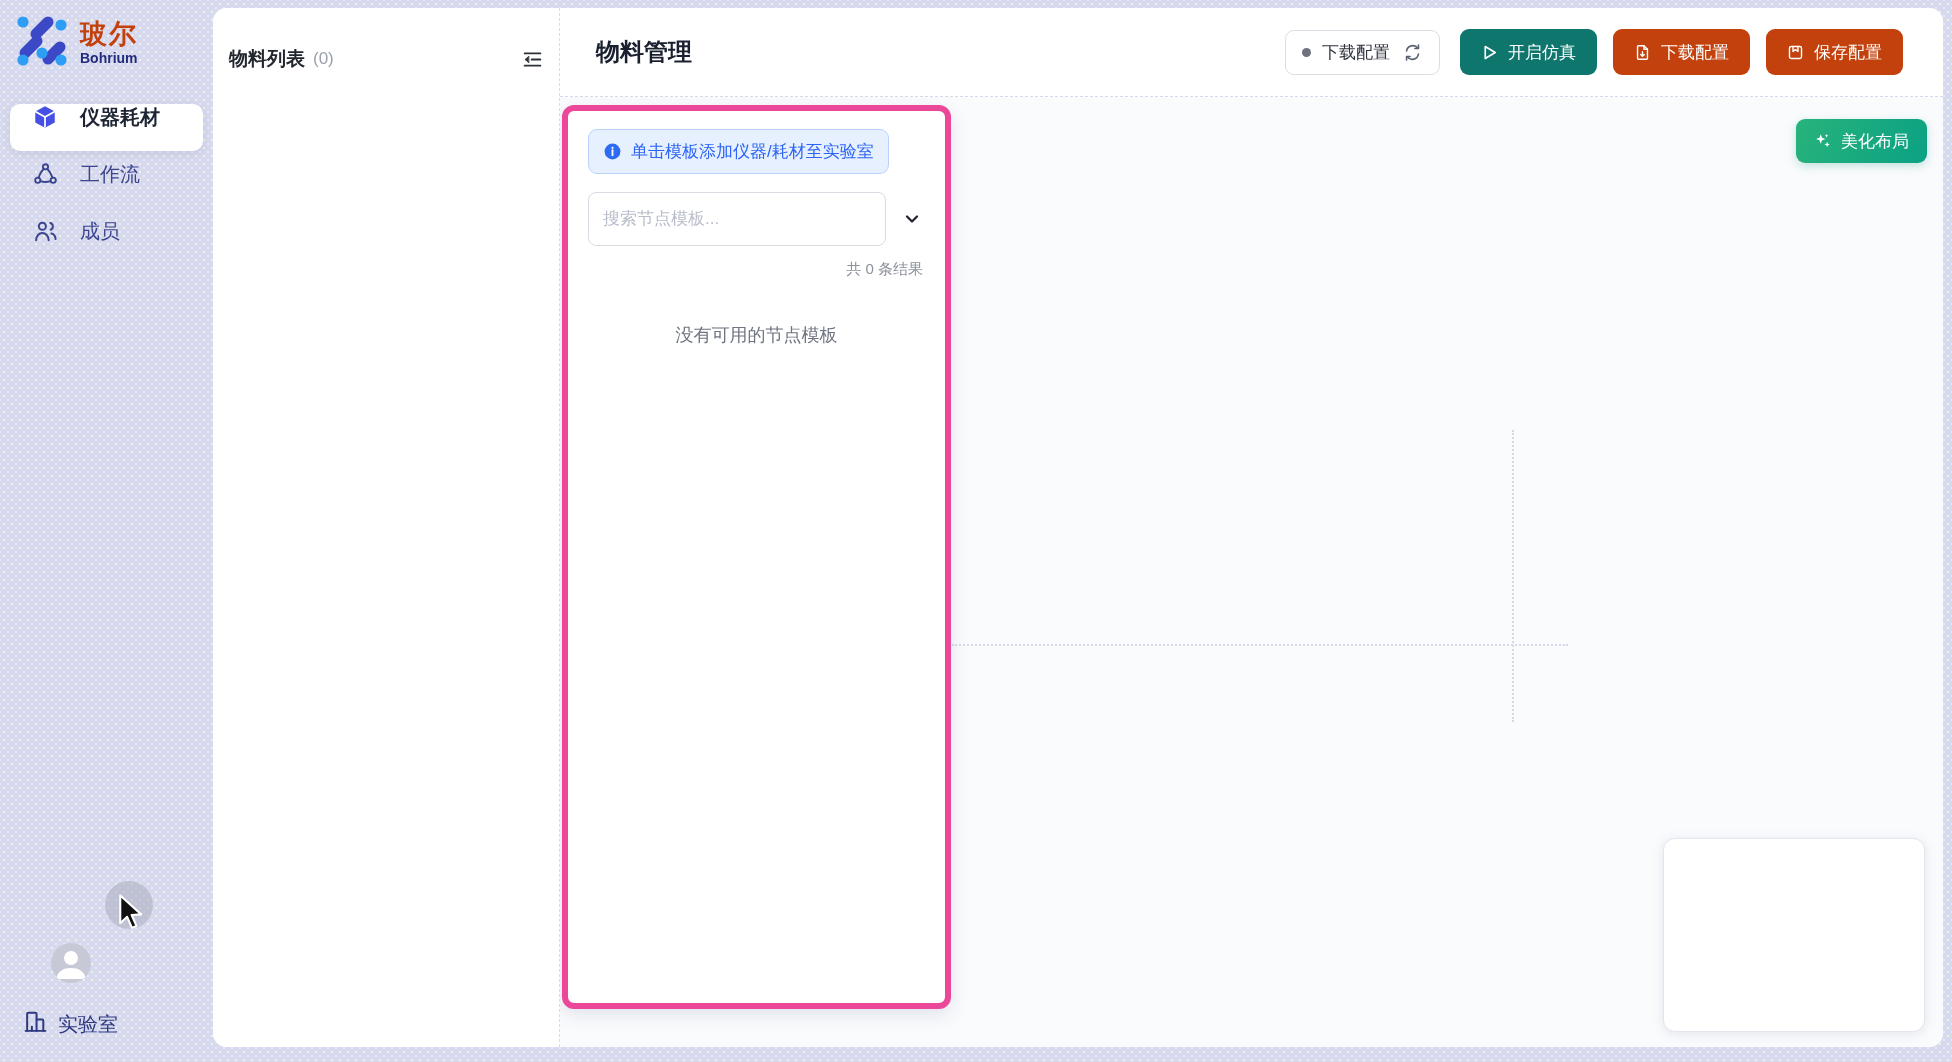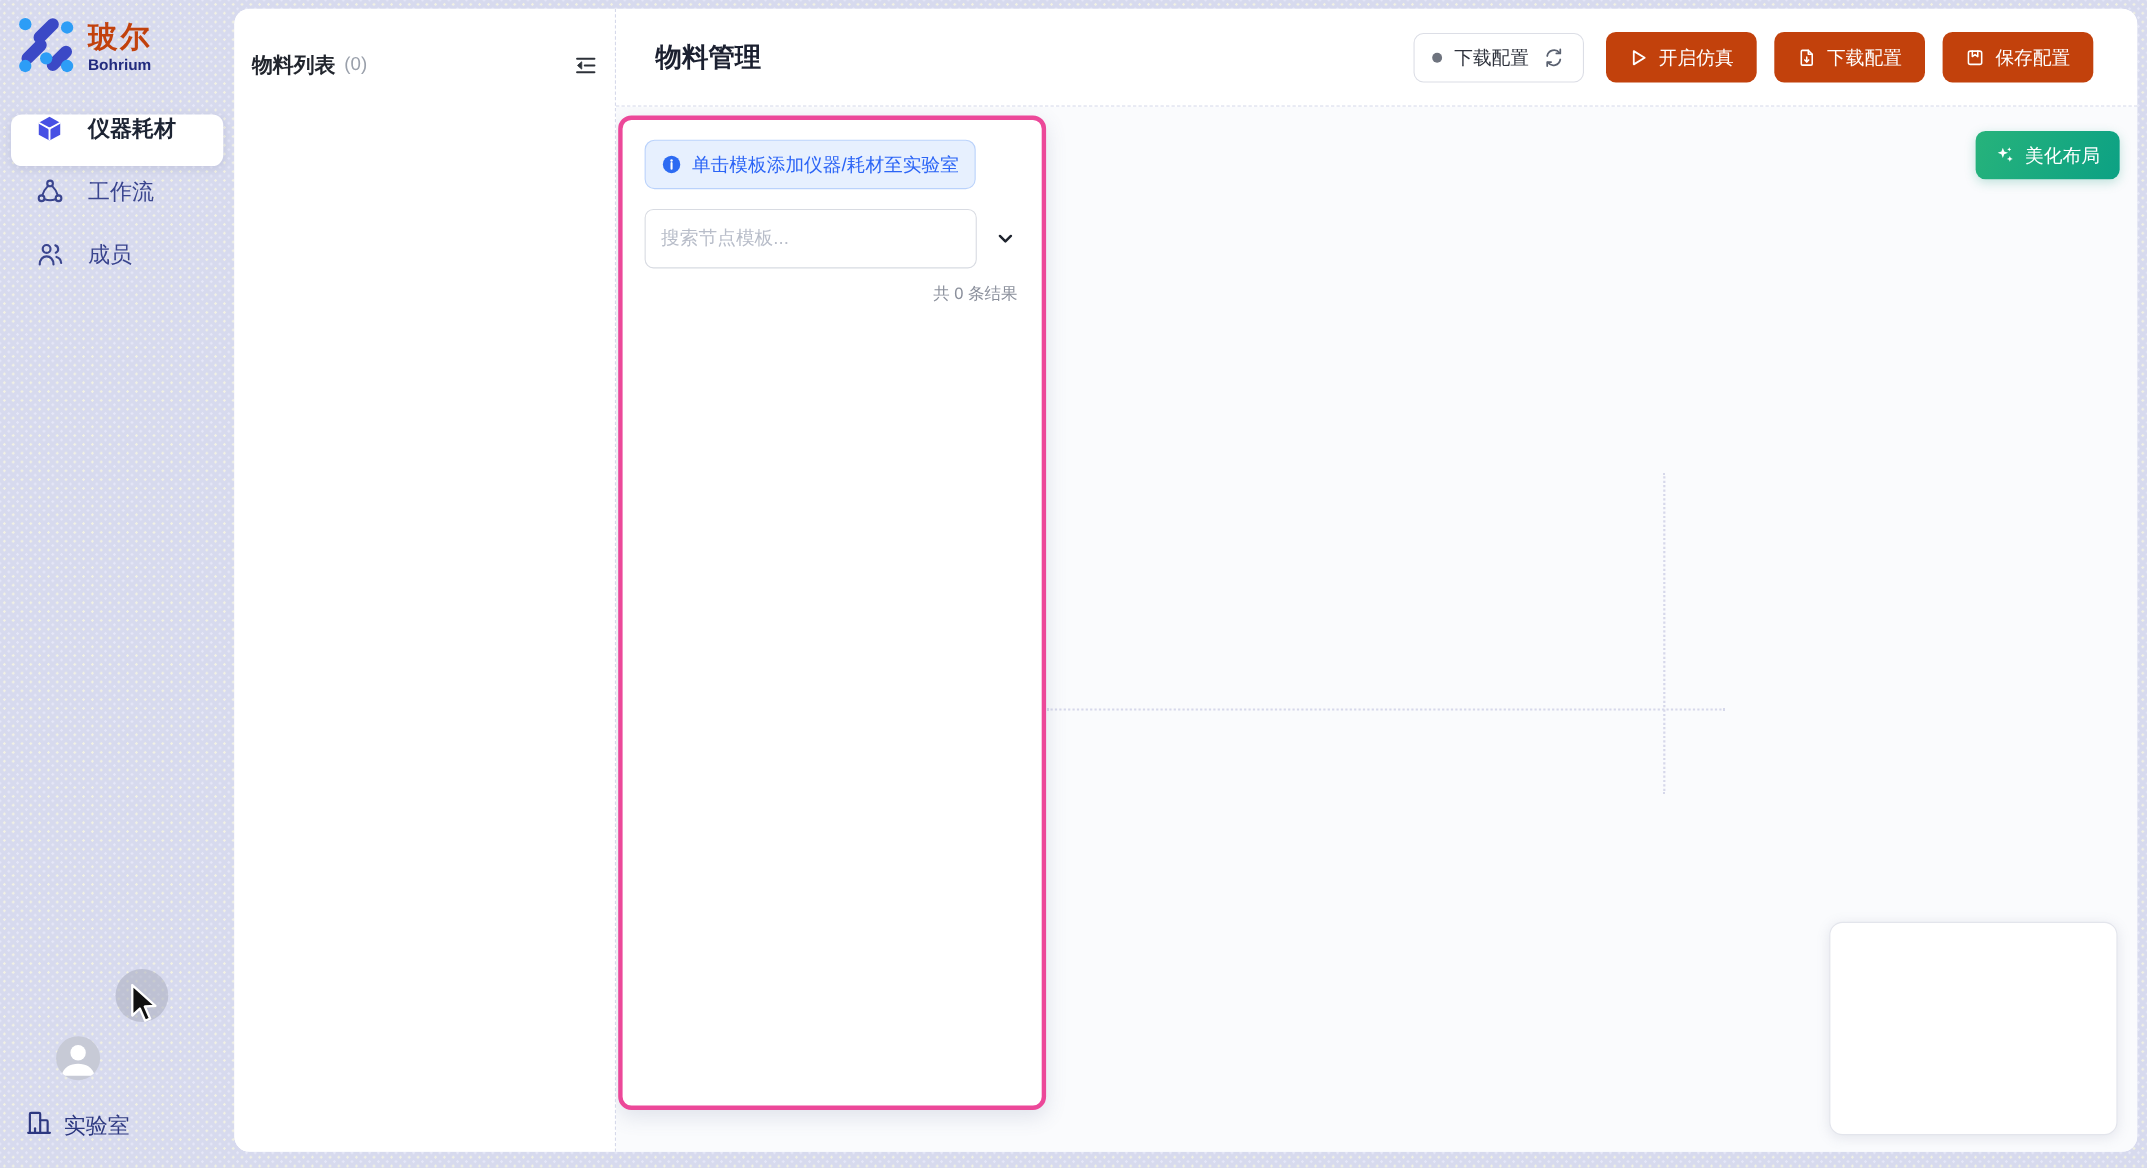--- a/index.html
+++ b/index.html
@@ -57,30 +57,30 @@
                  border:1px solid #dcdee6; border-radius:9px; background:#fff; margin-right:20px; }
   .status-dot { width:9px; height:9px; border-radius:50%; background:#6e737e; }
   .status-label { font-size:17px; color:#2e323c; }
   .refresh-btn { width:22px; height:22px; display:flex; align-items:center; justify-content:center;
                  background:none; border:none; cursor:pointer; }
 
   .btn { display:flex; align-items:center; gap:10px; height:46px; padding:0 21px; border:none;
          border-radius:9px; font-size:17px; color:#fff; cursor:pointer;
          font-family:"Liberation Sans","DejaVu Sans",sans-serif; }
   .btn + .btn { margin-left:16px; }
-  .btn-green { background:#c2410c;justify-content:space-between; }
+  .btn-green { background:#0f766e;justify-content:space-between; }
   .btn-blue { background:#c2410c; }
 
   
   .canvas { flex:1; position:relative; background:#fafbfd; overflow:hidden; }
   .guide-h { position:absolute; left:392px; top:547px; width:616px; border-top:2px dotted #d6d8ea; }
   .guide-v { position:absolute; left:952px; top:333px; height:292px; border-left:2px dotted #d6d8ea; }
 
   .tpl-panel { position:absolute; left:2px; top:8px; width:389px; height:904px; background:#fff;
-               border:4px solid #ec4899; border-radius:12px;
+               border:6px solid #ec4899; border-radius:12px;
                box-shadow:0 6px 18px rgba(95,105,140,.16); padding:18px 20px; }
   .banner { display:inline-flex; align-items:center; gap:9px; padding:10px 14px; background:#e7f0fe;
             border:1px solid #bad2fb; border-radius:9px; color:#2b64f6; font-size:17px; cursor:pointer; }
   .search-row { display:flex; align-items:center; gap:14px; margin-top:18px; }
   .search-input { width:308px; height:54px; border:1px solid #d8dbe2; border-radius:8px;
                   padding:0 14px; font-size:17px; color:#2a2e38; outline:none;
                   font-family:"Liberation Sans","DejaVu Sans",sans-serif; }
   .search-input::placeholder { color:#b8bdc9; }
   .expand-btn { background:none; border:none; cursor:pointer; width:26px; height:26px;
                 display:flex; align-items:center; justify-content:center; }
@@ -280,20 +280,21 @@
         <div class="search-row">
           <input class="search-input" type="text" placeholder="搜索节点模板..." style="">
           <button class="expand-btn">
             <svg width="20" height="20" viewBox="0 0 24 24" fill="none" stroke="#1f242e" stroke-width="2.7" stroke-linecap="round" stroke-linejoin="round">
               <path d="M6,9 l6,6 6,-6"></path>
             </svg>
           </button>
         </div>
 
         <div class="result-count">共 0 条结果</div>
+        <div class="empty-msg">没有可用的节点模板</div>
       </div>
 
       <button class="beautify-btn">
         <span style="display:flex;">
           <svg width="18" height="18" viewBox="0 0 24 24" fill="#ffffff">
             <path d="M9,3 l1.7,4.6 4.6,1.7 -4.6,1.7 L9,15.6 7.3,11 2.7,9.3 7.3,7.6 Z"></path>
             <path d="M17.5,13 l1,2.6 2.6,1 -2.6,1 -1,2.6 -1,-2.6 -2.6,-1 2.6,-1 Z"></path>
             <path d="M16.8,2.6 l.7,1.8 1.8,.7 -1.8,.7 -.7,1.8 -.7,-1.8 -1.8,-.7 1.8,-.7 Z"></path>
           </svg>
         </span>

